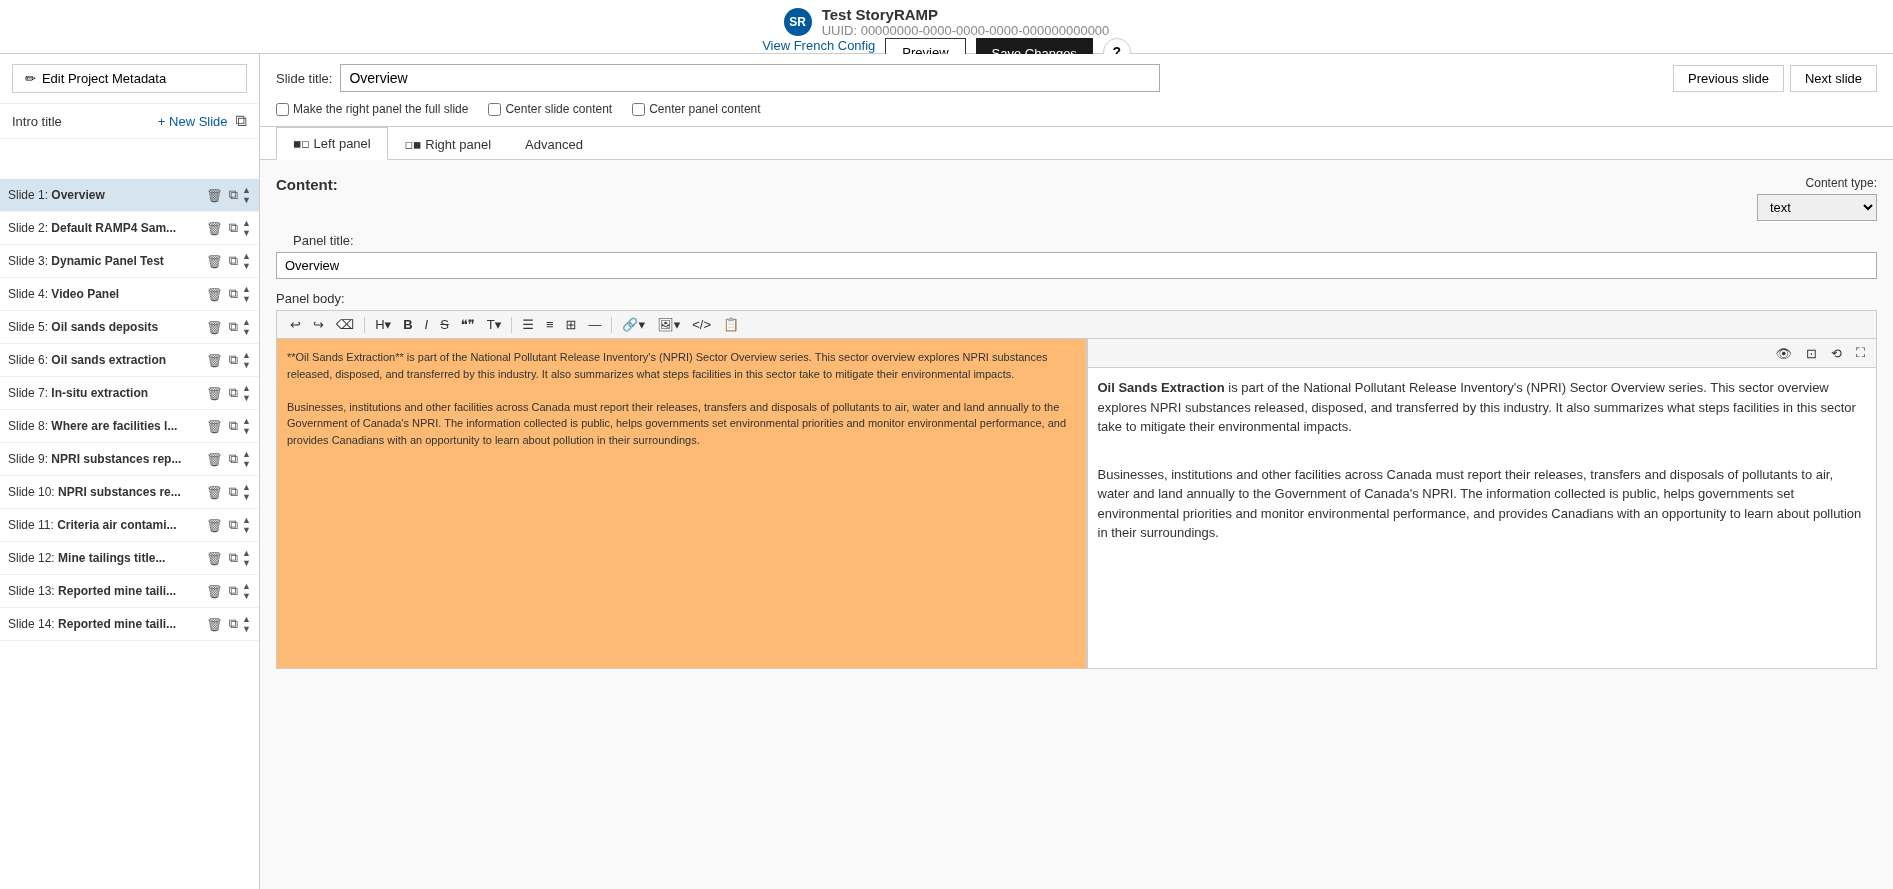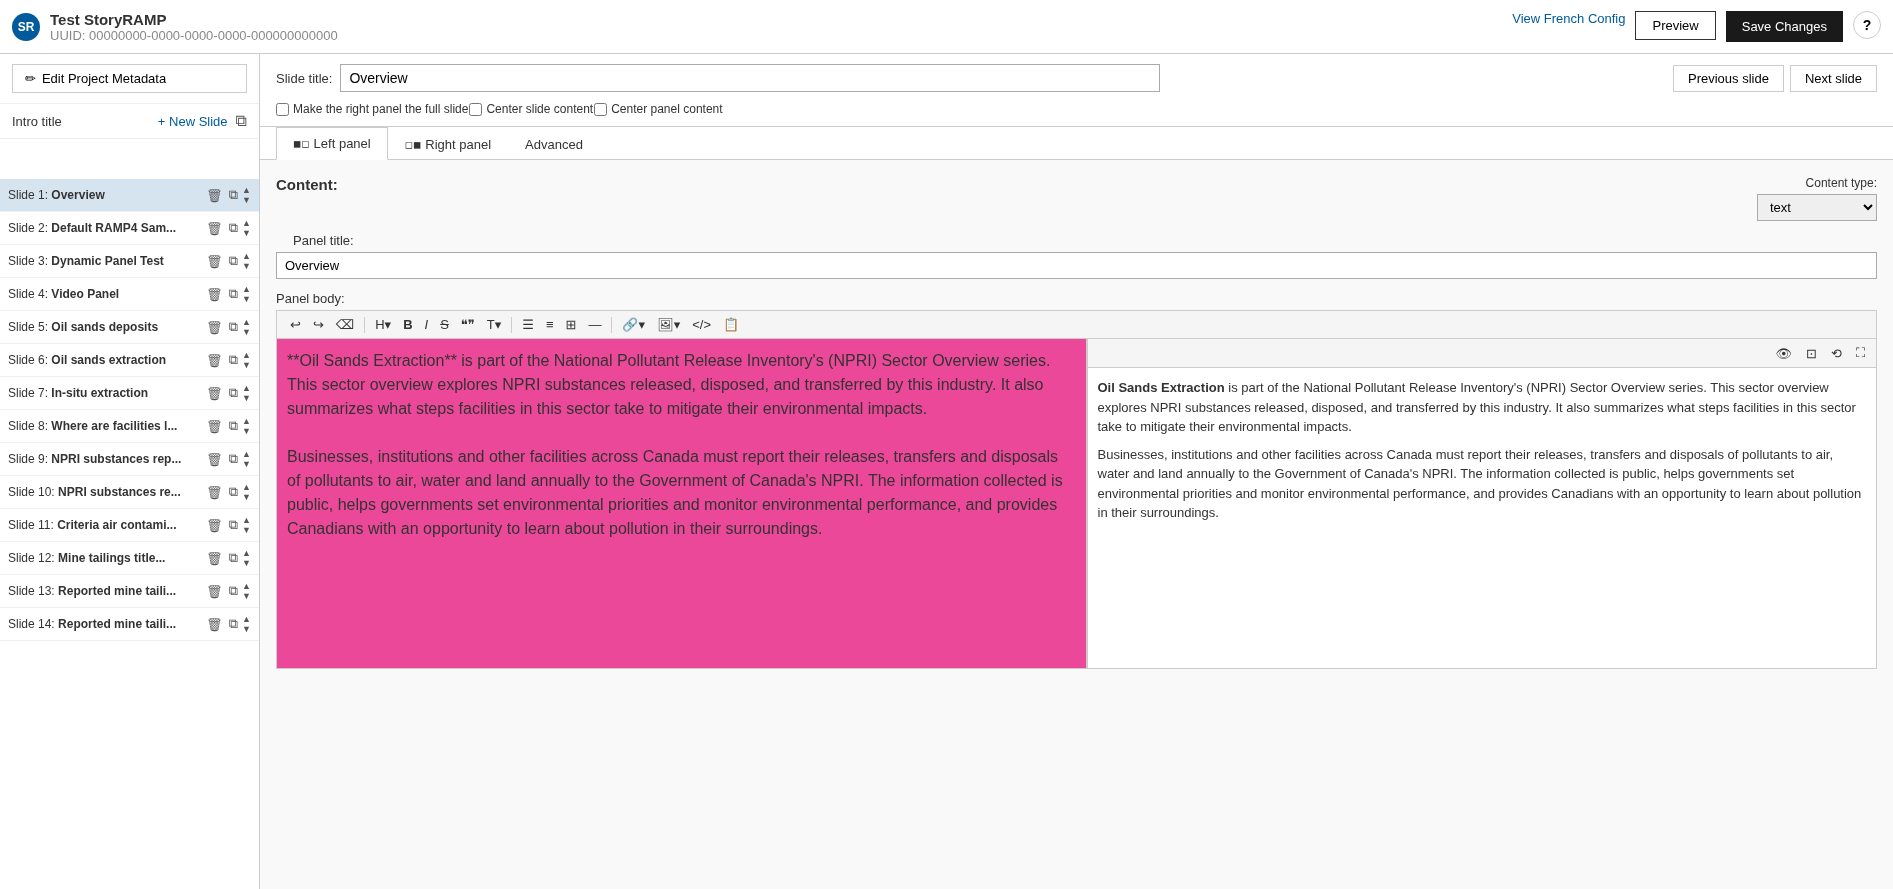--- a/index.html
+++ b/index.html
@@ -2,21 +2,21 @@
 <html><head>
   <meta charset="utf-8">
   <style>
     * { box-sizing: border-box; margin: 0; padding: 0; }
     body { font-family: Arial, sans-serif; font-size: 13px; background: #f0f0f0; color: #333; height: 889px; overflow: hidden; }
 
     
     .top-bar {
       display: flex; align-items: center; justify-content: space-between;
       background: #fff; border-bottom: 1px solid #ccc;
-      padding: 6px 12px; height: 54px;
+      padding: 6px 12px; height: 54px; flex-direction: column;
     }
     .top-bar-left { display: flex; align-items: center; gap: 10px; }
     .app-icon { width: 28px; height: 28px; background: #005a9c; border-radius: 50%; display: flex; align-items: center; justify-content: center; color: #fff; font-size: 12px; font-weight: bold; }
     .app-title-block { display: flex; flex-direction: column; }
     .app-title { font-size: 15px; font-weight: bold; color: #333; }
     .app-uuid { font-size: 13px; color: #888; }
     .top-bar-right { display: flex; align-items: flex-start; gap: 10px; }
     .view-french { color: #005a9c; cursor: pointer; font-size: 13px; }
     .btn-preview { border: 1px solid #333; background: #fff; padding: 6px 16px; cursor: pointer; font-size: 13px; }
     .btn-save { background: #1a1a1a; color: #fff; border: none; padding: 8px 16px; cursor: pointer; font-size: 13px; }
@@ -43,21 +43,21 @@
     .icon-btn { background: none; border: none; cursor: pointer; font-size: 13px; color: #555; padding: 1px 2px; }
 
     
     .main { flex: 1; background: #f9f9f9; display: flex; flex-direction: column; overflow: hidden; }
     .main-header { background: #fff; border-bottom: 1px solid #ccc; padding: 10px 16px; }
     .slide-title-row { display: flex; align-items: center; justify-content: space-between; margin-bottom: 10px; }
     .slide-title-label { font-size: 13px; margin-right: 8px; }
     .slide-title-input { flex: 1; border: 1px solid #aaa; padding: 5px 8px; font-size: 14px; max-width: 820px; }
     .nav-btns { display: flex; gap: 6px; }
     .nav-btn { border: 1px solid #ccc; background: #fff; padding: 5px 14px; cursor: pointer; font-size: 13px; }
-    .options-row { display: flex; align-items: flex-start; gap: 1px; font-size: 12px; }
+    .options-row { display: flex; align-items: flex-start; gap: 20px; font-size: 12px; }
     .checkbox-label { display: flex; align-items: center; gap: 4px; cursor: pointer; }
 
     
     .tabs { display: flex; border-bottom: 1px solid #ccc; background: #fff; padding: 0 16px; }
     .tab { padding: 8px 16px; cursor: pointer; font-size: 13px; border: 1px solid transparent; border-bottom: none; margin-bottom: -1px; display: flex; align-items: center; gap: 4px; }
     .tab.active { border: 1px solid #ccc; border-bottom: 1px solid #fff; background: #fff; }
     .tab-icon { font-size: 10px; }
 
     
     .panel-content { flex: 1; padding: 16px; overflow-y: auto; display: flex; flex-direction: column; gap: 12px; }
@@ -67,21 +67,21 @@
     .content-type-label { font-size: 12px; }
     .content-type-select { border: 1px solid #aaa; padding: 4px 35px 4px 8px; font-size: 13px; min-width: 120px; cursor: pointer; appearance: auto; }
     .panel-title-label { font-size: 13px; margin-left: 17px; }
     .panel-title-input { border: 1px solid #aaa; padding: 5px 8px; font-size: 13px; width: 100%; }
     .panel-body-label { font-size: 13px; }
 
     
     .editor-toolbar { display: flex; align-items: center; gap: 2px; padding: 4px 8px; border: 1px solid #ccc; border-bottom: none; background: #f5f5f5; flex-wrap: wrap; }
     .toolbar-btn { background: none; border: none; cursor: pointer; font-size: 13px; padding: 2px 5px; color: #333; }
     .toolbar-sep { width: 1px; height: 16px; background: #ccc; margin: 0 3px; }
-    .editor-pane { flex: 1; min-height: 300px; padding: 10px; background: #ec4899; font-size: 16px; line-height: 1.5; overflow-y: auto; border-right: 1px solid #ccc; }
+    .editor-pane { flex: 1; min-height: 300px; padding: 10px; background: #fdba74; font-size: 11px; line-height: 1.5; overflow-y: auto; border-right: 1px solid #ccc; }
     .preview-pane { flex: 1; min-height: 300px; padding: 10px; background: #fff; font-size: 13px; line-height: 1.5; overflow-y: auto; }
 
     .editor-container { display: flex; border: 1px solid #ccc; }
   </style>
 </head>
 <body>
 
 <div class="top-bar">
   <div class="top-bar-left">
     <div class="app-icon">
@@ -369,21 +369,21 @@
             <p>Businesses, institutions and other facilities across Canada must report their releases, transfers and disposals of pollutants to air, water and land annually to the Government of Canada's NPRI. The information collected is public, helps governments set environmental priorities and monitor environmental performance, and provides Canadians with an opportunity to learn about pollution in their surroundings.</p>
           </div>
           <div style="display:flex;flex-direction:column;flex:1;border-left:1px solid #ccc;">
             <div style="display:flex;justify-content:flex-end;gap:4px;padding:4px 6px;background:#f5f5f5;border-bottom:1px solid #ccc;">
               <button class="toolbar-btn">👁</button>
               <button class="toolbar-btn">⊡</button>
               <button class="toolbar-btn">⟲</button>
               <button class="toolbar-btn">⛶</button>
             </div>
             <div class="preview-pane">
-              <p style="margin-bottom:8px;"><strong>Oil Sands Extraction</strong><span> is part of the National Pollutant Release Inventory's (NPRI) Sector Overview series. This sector overview explores NPRI substances released, disposed, and transferred by this industry. It also summarizes what steps facilities in this sector take to mitigate their environmental impacts.</span></p>
+              <p style="margin-bottom:28px;"><strong>Oil Sands Extraction</strong><span> is part of the National Pollutant Release Inventory's (NPRI) Sector Overview series. This sector overview explores NPRI substances released, disposed, and transferred by this industry. It also summarizes what steps facilities in this sector take to mitigate their environmental impacts.</span></p>
               <p>Businesses, institutions and other facilities across Canada must report their releases, transfers and disposals of pollutants to air, water and land annually to the Government of Canada's NPRI. The information collected is public, helps governments set environmental priorities and monitor environmental performance, and provides Canadians with an opportunity to learn about pollution in their surroundings.</p>
             </div>
           </div>
         </div>
       </div>
     </div>
   </div>
 </div>
 
 </body></html>

